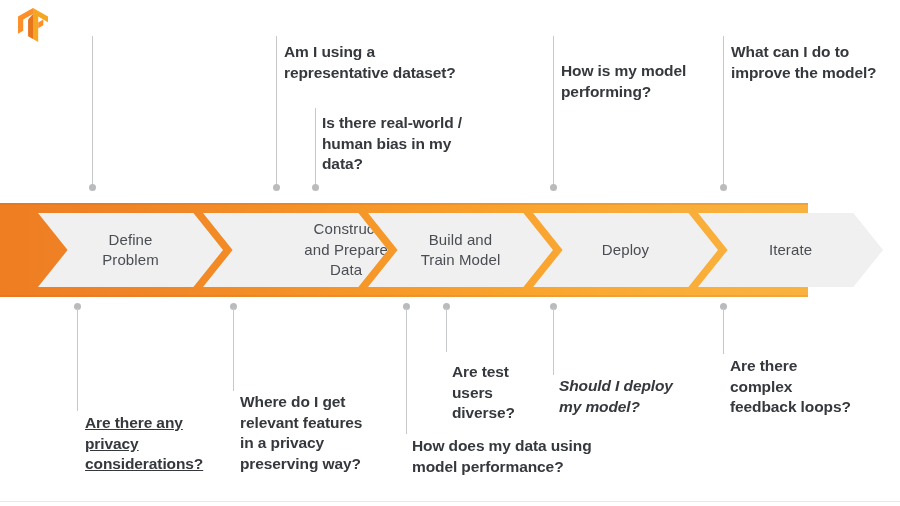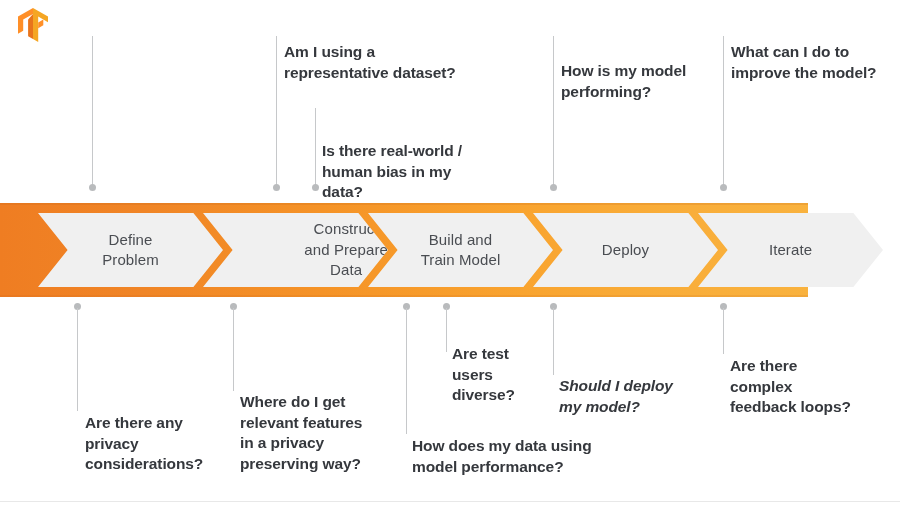--- a/index.html
+++ b/index.html
@@ -129,21 +129,21 @@
   </div>
 
   <div class="leader" style="left:92px; top:36px; height:150px;"></div>
   <div class="leader-dot" style="left:89px; top:184px;"></div>
 
   <div class="callout" style="left:284px; top:42px; width:200px;">Am I using a
 representative dataset?</div>
   <div class="leader" style="left:276px; top:36px; height:150px;"></div>
   <div class="leader-dot" style="left:273px; top:184px;"></div>
 
-  <div class="callout" style="left:322px; top:113px; width:180px;margin-top:28px;">Is there real-world /
+  <div class="callout" style="left:322px; top:113px; width:180px;">Is there real-world /
 human bias in my
 data?</div>
   <div class="leader" style="left:315px; top:108px; height:78px;"></div>
   <div class="leader-dot" style="left:312px; top:184px;"></div>
 
   <div class="callout" style="left:561px; top:42px; width:180px;margin-top:19px;">How is my model
 performing?</div>
   <div class="leader" style="left:553px; top:36px; height:150px;"></div>
   <div class="leader-dot" style="left:550px; top:184px;"></div>
 
@@ -180,39 +180,39 @@
 
     <div class="chevron" style="left:533px; width:185px;
          clip-path: polygon(0 0, 84% 0, 100% 50%, 84% 100%, 0 100%, 16% 50%);">
       <span class="chevron-label">Deploy</span>
     </div>
 
   </div>
 
   <div class="leader-dot" style="left:74px; top:303px;"></div>
   <div class="leader" style="left:77px; top:308px; height:103px;"></div>
-  <div class="callout" style="left:85px; top:413px; width:150px;">Are there any
+  <div class="callout" style="left:85px; top:413px; width:150px;text-decoration:underline;">Are there any
 privacy
 considerations?</div>
 
   <div class="leader-dot" style="left:230px; top:303px;"></div>
   <div class="leader" style="left:233px; top:308px; height:83px;"></div>
   <div class="callout" style="left:240px; top:392px; width:165px;">Where do I get
 relevant features
 in a privacy
 preserving way?</div>
 
   <div class="leader-dot" style="left:403px; top:303px;"></div>
   <div class="leader" style="left:406px; top:308px; height:126px;"></div>
   <div class="callout" style="left:412px; top:436px; width:230px;">How does my data using
 model performance?</div>
 
   <div class="leader-dot" style="left:443px; top:303px;"></div>
   <div class="leader" style="left:446px; top:308px; height:44px;"></div>
-  <div class="callout" style="left:452px; top:344px; width:110px;">Are test
+  <div class="callout" style="left:452px; top:362px; width:110px;">Are test
 users
 diverse?</div>
 
   <div class="leader-dot" style="left:550px; top:303px;"></div>
   <div class="leader" style="left:553px; top:308px; height:67px;"></div>
   <div class="callout" style="left:559px; top:376px; width:160px;font-style:italic;">Should I deploy
 my model?</div>
 
   <div class="leader-dot" style="left:720px; top:303px;"></div>
   <div class="leader" style="left:723px; top:308px; height:46px;"></div>

